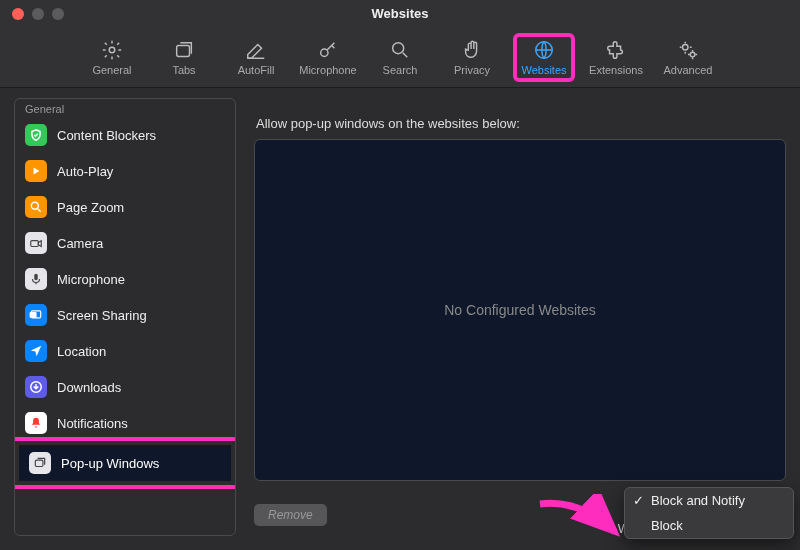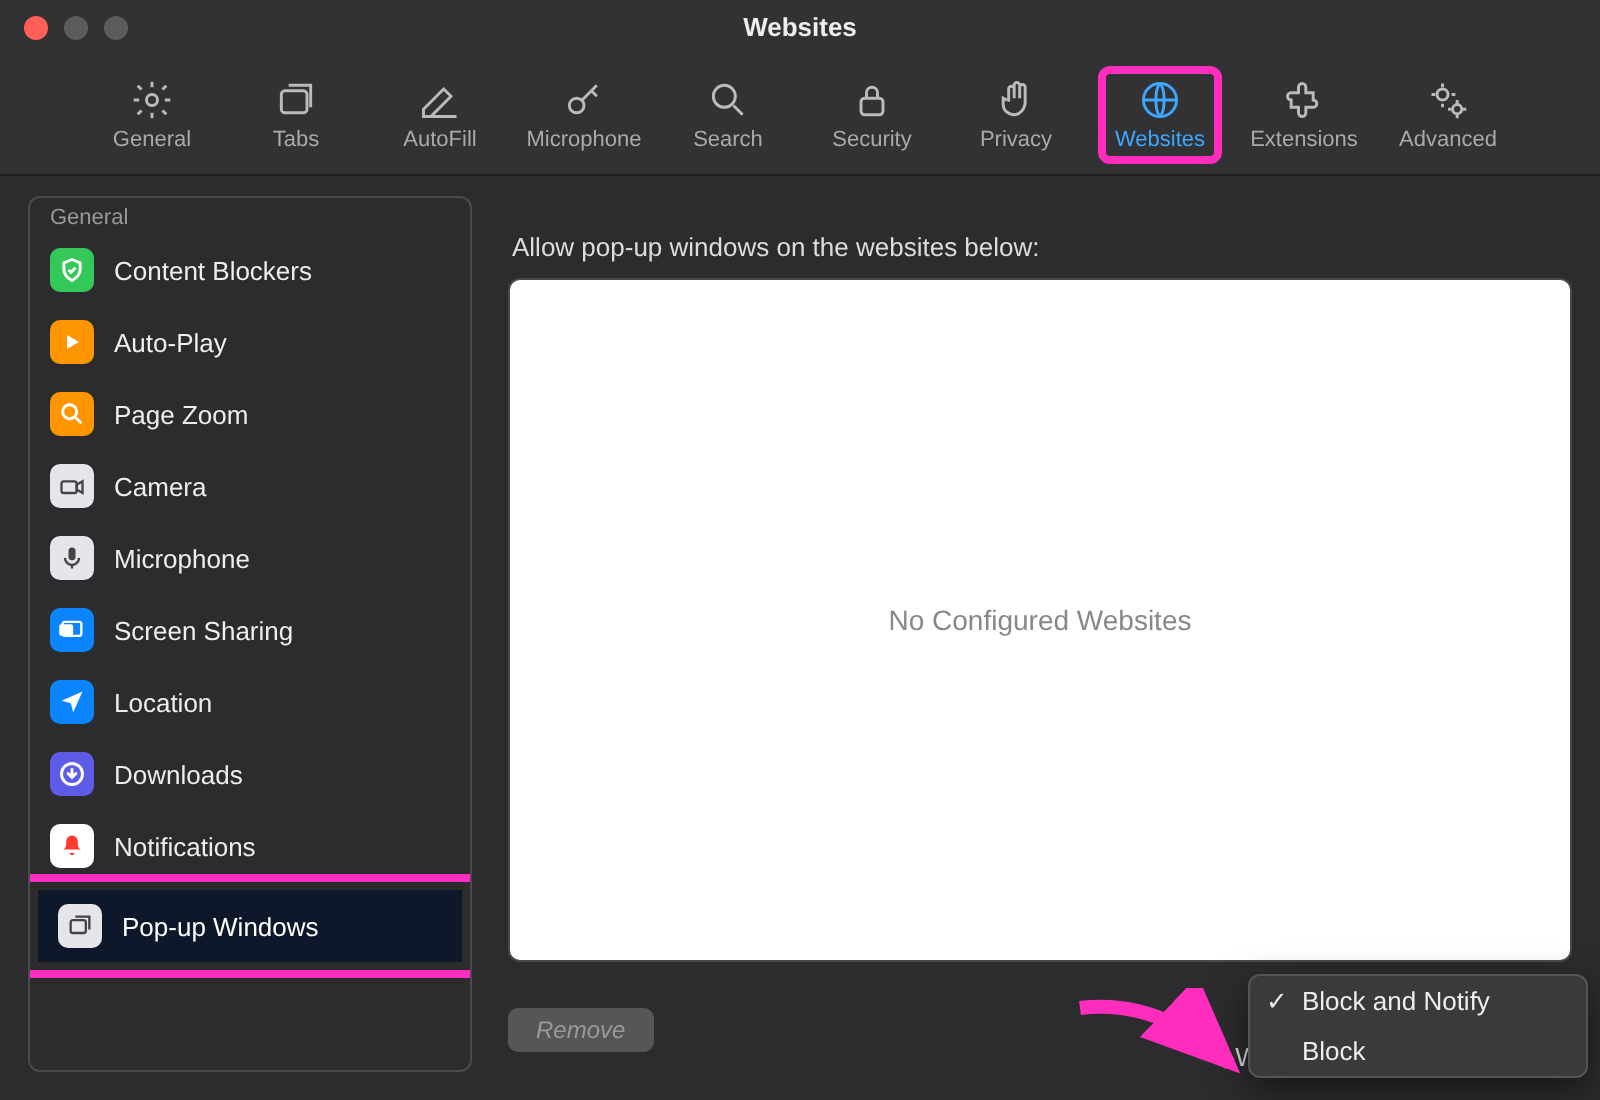--- a/index.html
+++ b/index.html
@@ -22,21 +22,21 @@
   .body { display: flex; padding: 10px 14px 14px 14px; gap: 18px; height: calc(100% - 88px); }
   .sidebar { width: 222px; border: 1px solid #4a4a4c; border-radius: 6px; background: #2c2c2e; overflow: hidden; display: flex; flex-direction: column; }
   .sidebar-header { font-size: 11px; color: #9a9a9c; padding: 4px 10px 2px 10px; }
   .sb-list { flex: 1; }
   .sb-item { display: flex; align-items: center; gap: 10px; padding: 7px 10px; color: #eee; font-size: 13px; }
   .sb-item.selected { background: #0f172a; color: #fff; }
   .sb-icon { width: 22px; height: 22px; border-radius: 5px; display: flex; align-items: center; justify-content: center; flex-shrink: 0; }
   .hl-row { border: 4px solid #ff2dbe; margin: -4px; padding: 4px; }
   .main { flex: 1; display: flex; flex-direction: column; }
   .main-label { color: #ddd; margin: 18px 0 8px 2px; }
-  .listbox { flex: 1; background: #ffffff; border: 1px solid #4a4a4c; border-radius: 6px; display: flex; align-items: center; justify-content: center; color: #888; font-size: 14px; }
+  .listbox { flex: 1; background: #0f172a; border: 1px solid #4a4a4c; border-radius: 6px; display: flex; align-items: center; justify-content: center; color: #888; font-size: 14px; }
   .bottom-row { display: flex; align-items: center; justify-content: space-between; margin-top: 12px; position: relative; }
   .btn { background: #565658; color: #999; border: none; border-radius: 5px; padding: 4px 14px; font-size: 12px; font-style: italic; }
   .bottom-right { display: flex; align-items: flex-end; gap: 8px; margin-top: 28px; }
   .dropdown-menu { position: absolute; right: -8px; top: -6px; background: #3a3a3c; border: 1px solid #555; border-radius: 6px; width: 170px; box-shadow: 0 6px 18px rgba(0,0,0,.5); overflow: hidden; z-index: 20; }
   .dd-item { padding: 5px 10px 5px 26px; color: #eee; font-size: 13px; position: relative; }
   .dd-check::before { content: "✓"; position: absolute; left: 8px; }
   .help { position: absolute; right: 14px; bottom: 12px; width: 20px; height: 20px; border-radius: 50%; background: #555; color: #ccc; display: flex; align-items: center; justify-content: center; font-size: 13px; }
   .arrow { position: absolute; right: 175px; bottom: 6px; z-index: 30; }
 </style>
 </head>
@@ -80,27 +80,20 @@
           <path d="M11 12l8-8M16 7l3 3"></path>
         </svg>
       <span>Microphone</span>
     </div>
     <div class="tbitem">
       <svg class="tbicon" viewBox="0 0 24 24" fill="none" stroke="currentColor" stroke-width="1.6">
           <circle cx="10" cy="10" r="6"></circle>
           <path d="M20 20l-5-5"></path>
         </svg>
       <span>Search</span>
-    </div>
-    <div class="tbitem">
-      <svg class="tbicon" viewBox="0 0 24 24" fill="none" stroke="currentColor" stroke-width="1.6">
-          <rect x="6" y="11" width="12" height="9" rx="2"></rect>
-          <path d="M9 11V8a3 3 0 0 1 6 0v3"></path>
-        </svg>
-      <span>Security</span>
     </div>
     <div class="tbitem">
       <svg class="tbicon" viewBox="0 0 24 24" fill="none" stroke="currentColor" stroke-width="1.6">
           <path d="M8 13V6a1.5 1.5 0 0 1 3 0v5M11 11V4a1.5 1.5 0 0 1 3 0v7M14 11V5a1.5 1.5 0 0 1 3 0v8c0 4-3 7-6 7s-6-2-6-6v-3l2 1"></path>
         </svg>
       <span>Privacy</span>
     </div>
     <div class="tbitem active hl-box">
       <svg class="tbicon" viewBox="0 0 24 24" fill="none" stroke="currentColor" stroke-width="1.6">
           <circle cx="12" cy="12" r="9"></circle>

